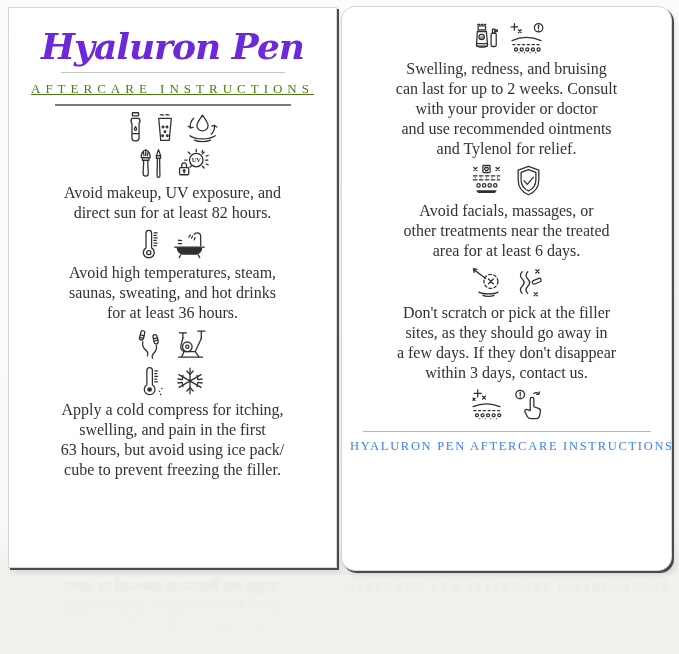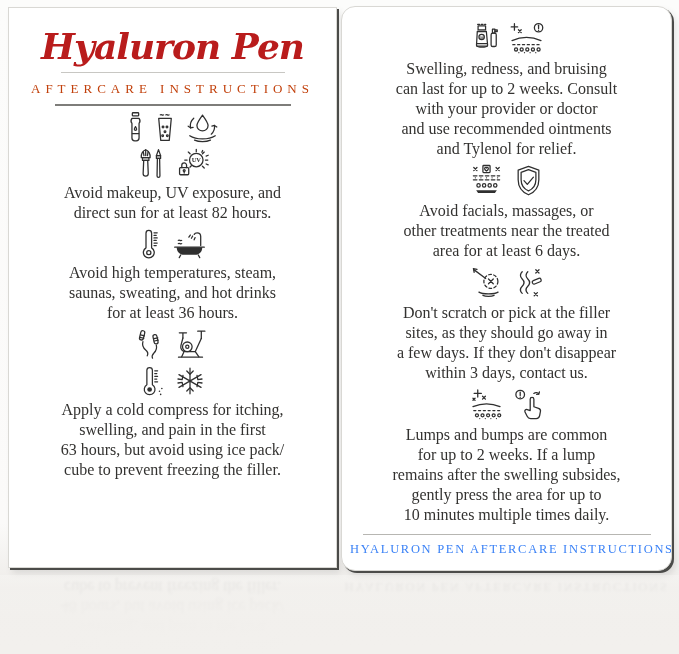--- a/index.html
+++ b/index.html
@@ -11,25 +11,25 @@
   .card{
     position:absolute;background:#ffffff;box-sizing:border-box;
     border:1px solid #d9d8d4;
     box-shadow:2px 2px 0 #4b4b49, 4px 5px 7px rgba(0,0,0,.10);
     text-align:center;color:#2f2f2f;overflow:hidden;
   }
   .card-left{left:8px;top:7px;width:329px;height:561px;padding:12px 10px 0;}
   .card-right{left:341px;top:6px;width:331px;height:565px;padding:10px 8px 0;border-radius:14px;}
   .title{
     font-family:"DejaVu Serif", serif;font-style:italic;font-weight:bold;
-    font-size:36px;line-height:40px;margin:6px 0 0;letter-spacing:-1px;color:#b91c1c;
+    font-size:36px;line-height:40px;margin:6px 0 0;letter-spacing:-1px;color:#6d28d9;
   }
   .rule{height:1px;background:#c8c7c3;width:224px;margin:6px auto 0;}
   .rule-dark{height:2px;background:#7e7d7a;width:236px;margin:7px auto 0;}
-  .subtitle{font-size:13px;letter-spacing:5px;margin-top:8px;color:#c2410c;white-space:nowrap;}
+  .subtitle{font-size:13px;letter-spacing:5px;margin-top:8px;color:#4d7c0f;white-space:nowrap;text-decoration:underline;}
   section{margin-top:5px;}
   .icons{display:flex;justify-content:center;align-items:flex-end;gap:9px;margin-top:4px;}
   .ic{display:block;stroke:#2f2f2f;fill:none;stroke-width:1.6;stroke-linecap:round;stroke-linejoin:round;}
   .ic text{stroke:none;fill:#2f2f2f;font-family:"Liberation Serif",serif;font-weight:bold;}
   .ic .fill{fill:#2f2f2f;stroke:none;}
   .txt{white-space:pre-line;font-size:16px;line-height:20px;margin:3px 0 0;color:#333230;}
   .footer-rule{height:1px;background:#b7b6b2;width:288px;margin:9px auto 0;}
   .footer{font-size:12.5px;letter-spacing:1.7px;margin-top:7px;color:#3b82f6;white-space:nowrap;}
   .reflections{position:absolute;left:0;top:575px;width:679px;height:79px;pointer-events:none;}
   .refl{
@@ -284,25 +284,20 @@
       </svg>
       <svg class="ic" width="32" height="34" viewBox="0 0 40 42">
         <circle cx="9" cy="8" r="5.4"></circle>
           <path d="M9 4.8v4.2"></path>
           <circle class="fill" cx="9" cy="11.2" r=".9"></circle>
         <path d="M26 6.5c2.2-1.6 5-1.1 6.2.8"></path>
           <path d="M32.2 7.3l.8-2.6M32.2 7.3l-2.6.4"></path>
         <path d="M21.5 27.5V13.8a2.3 2.3 0 0 1 4.6 0v9.4l5.8 1.9c1.9.6 2.8 2.1 2.4 4l-1 5.2c-.4 2.1-2.1 3.6-4.2 3.6h-7c-1.9 0-3.6-1.1-4.4-2.8l-2.7-5.4c-.9-1.8.9-3.7 2.8-3l3.7 1.3z"></path>
       </svg>
     </div>
-    <p class="txt">Lumps and bumps are common
-for up to 2 weeks. If a lump
-remains after the swelling subsides,
-gently press the area for up to
-10 minutes multiple times daily.</p>
   </section>
 
   <div class="footer-rule"></div>
   <div class="footer">HYALURON PEN AFTERCARE INSTRUCTIONS</div>
 </div>
 
 <div class="reflections">
   <div class="refl refl-left">Apply a cold compress for itching,
 swelling, and pain in the first
 48 hours, but avoid using ice pack/

